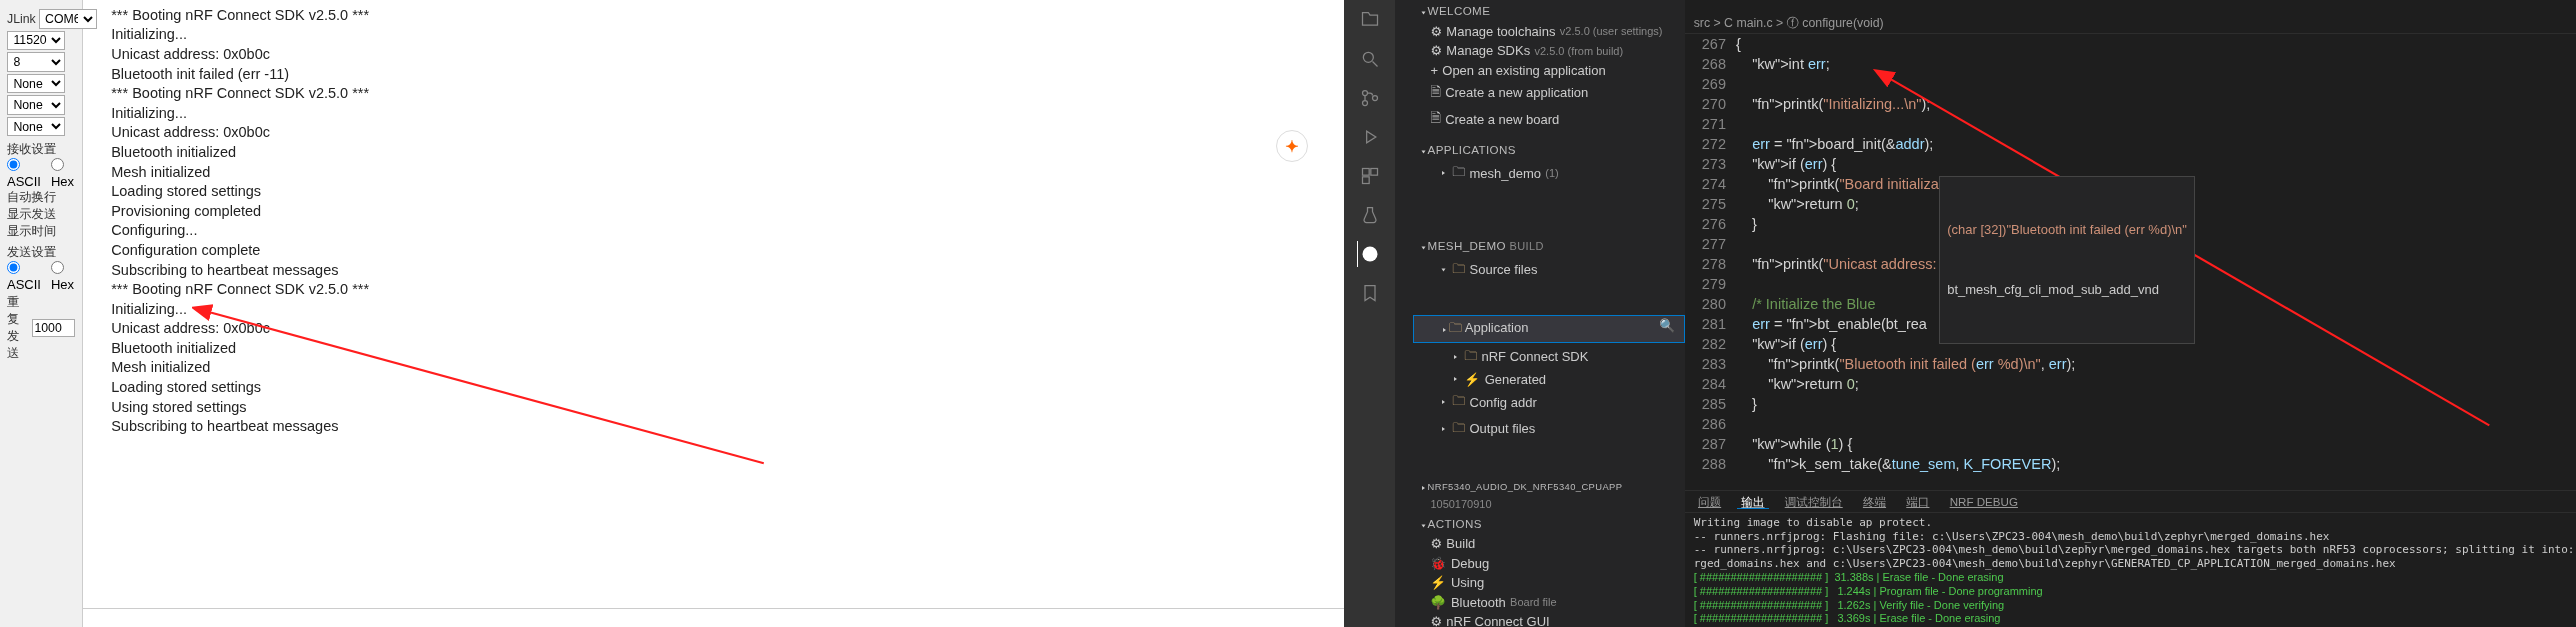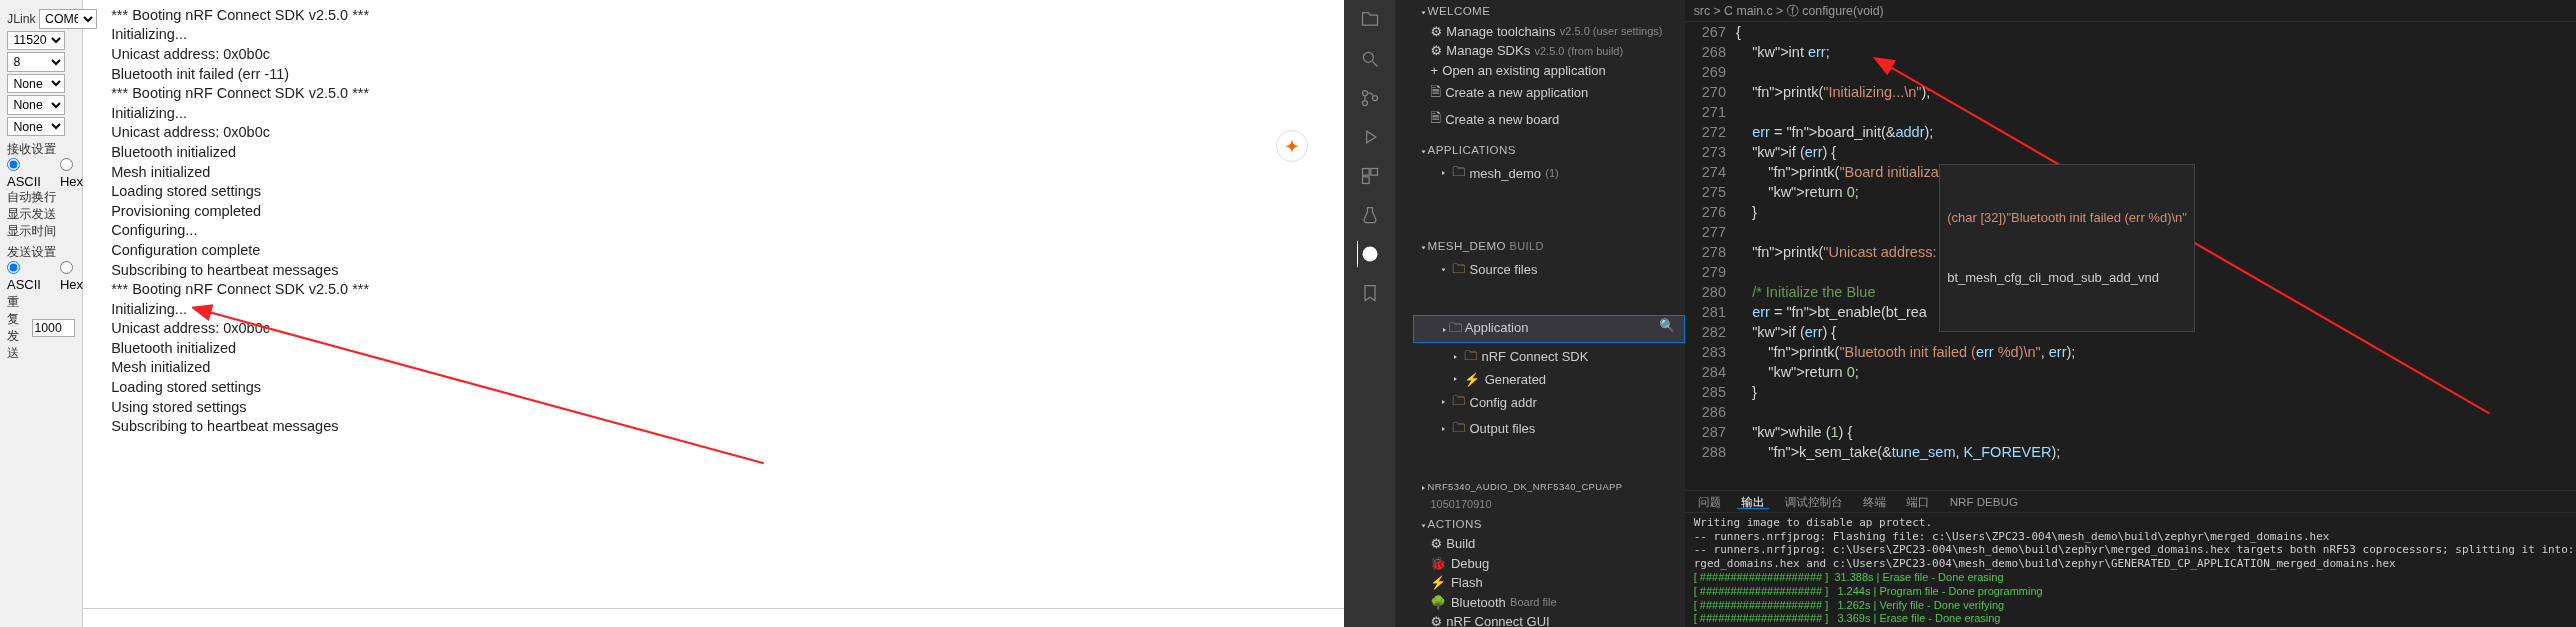--- a/index.html
+++ b/index.html
@@ -6,21 +6,21 @@
 body { width:2576px; height:628px; display:flex; background:#1e1e1e; overflow:hidden; position:relative; }
 
 
 .left-panel { width:1344px; height:628px; background:#fff; display:flex; }
 .left-sidebar { width:83px; background:#f0f0f0; border-right:0.7px solid #ccc; font-size:13px; padding:7px; }
 .left-sidebar .row { display:flex; align-items:center; margin:2.2px 0; gap:2.9px; }
 .left-sidebar select, .left-sidebar input { font-size:12.3px; border:0.7px solid #aaa; background:#fff; padding:0.7px 1.4px; }
 .left-sidebar select { width:58px; }
 .left-sidebar input[type=text]{ width:43px;}
 .left-sidebar .lbl { font-size:12.3px; color:#333; }
-.left-sidebar .radio-row { display:flex; gap:19px; align-items:center; }
+.left-sidebar .radio-row { display:flex; gap:10px; align-items:center; }
 .serial-body { flex:1; position:relative;padding-left:21px; }
 .serial-log { padding:5.8px 7.2px; font-size:14.5px; line-height:19.6px; color:#222; font-family:Arial,sans-serif; white-space:pre; }
 .serial-bottom { position:absolute; bottom:0; left:0; right:0; height:20px; border-top:0.7px solid #ccc; }
 .logo-circle { position:absolute; top:130px; right:36px; width:32px; height:32px; border:0.7px solid #ddd; border-radius:50%; display:flex; align-items:center; justify-content:center; color:#ff6600; font-weight:bold; font-size:16px; }
 .arrow1 { position:absolute; pointer-events:none; }
 
 
 .right-panel { width:1232px; height:628px; background:#1e1e1e; display:flex; flex-direction:column; color:#ccc; font-size:14.5px; }
 .activity-bar { width:51px; background:#333333; display:flex; flex-direction:column; align-items:center; padding-top:7.2px; gap:13px; }
 .activity-bar .aicon { width:26px; height:26px; display:flex; align-items:center; justify-content:center; color:#858585; cursor:pointer; }
@@ -31,29 +31,29 @@
 .side-explorer { width:290px; background:#252526; display:flex; flex-direction:column; font-size:13px; overflow:hidden;padding-left:18px;}
 .side-explorer .section-hdr { padding:4.3px 8.7px; color:#bbb; font-size:11.6px; text-transform:uppercase; letter-spacing:0.4px;}
 .side-explorer .item { padding:2.2px 8.7px 2.2px 17.4px; color:#ccc; cursor:pointer; display:flex; align-items:center; gap:4.3px;}
 .side-explorer .item.sub { padding-left:29px;}
 .side-explorer .item.sub2 { padding-left:41px;}
 .side-explorer .muted{ color:#888; font-size:11px;}
 .side-explorer .app-row { background:#37373d; border:0.7px solid #007acc; padding:2.2px 8.7px 2.2px 29px; display:flex; justify-content:space-between;margin-top:32px;}
 .side-explorer .app-row .search-ic{ color:#ccc;}
 .side-explorer .divider{ height:0.7px; background:#3c3c3c; margin:2.9px 0;}
 
-.editor-area { flex:1; display:flex; flex-direction:column; min-width:0;}
+.editor-area { flex:1; display:flex; flex-direction:column; min-width:0;margin-top:12px;}
 .crumbs { height:22px; background:#1e1e1e; color:#999; font-size:12.3px; padding:2.9px 8.7px; border-bottom:0.7px solid #2d2d2d;}
 .code-editor { flex:1; display:flex; font-family:Consolas,monospace; font-size:14.5px; line-height:20px; overflow:hidden; position:relative;}
 .gutter { width:51px; text-align:right; color:#858585; padding-right:10px; background:#1e1e1e;}
 .code-lines { flex:1; background:#1e1e1e; white-space:pre; color:#d4d4d4; position:relative;} .str{color:#ce9178;} .num{color:#b5cea8;} .cmt{color:#6a9955;} .var{color:#9cdcfe;}
 .hover-tip { position:absolute; top:142px; left:203px; background:#252526; border:0.7px solid #454545; padding:2.9px 7.2px; font-size:13px; color:#ccc; z-index:5;}
 
 .terminal-area { height:138px; background:#1e1e1e; border-top:0.7px solid #2d2d2d; display:flex; flex-direction:column;}
-.term-tabs { height:22px; display:flex; gap:11.6px; padding:2.9px 8.7px; font-size:11.6px; color:#999; border-bottom:0.7px solid #2d2d2d;}
+.term-tabs { height:22px; display:flex; gap:11.6px; padding:2.9px 8.7px; font-size:11.6px; color:#999; border-bottom:0.7px solid #2d2d2d;text-decoration:underline;}
 .term-tabs .tab{cursor:pointer;padding:1.4px 4.3px;}
 .term-tabs .tab.active{color:#fff; border-bottom:0.7px solid #007acc;}
 .term-body { flex:1; padding:2.9px 8.7px; font-family:Consolas,monospace; font-size:11px; line-height:13.8px; color:#ccc; overflow:hidden; white-space:pre;}
 .term-body .ok{color:#4ec94e;}
 
 .arrow2 { position:absolute; pointer-events:none; }
 .chev{display:inline-block;width:0;height:0;border-left:3.6px solid #ccc;border-top:2.9px solid transparent;border-bottom:2.9px solid transparent;margin-right:2.9px;}
 .chev.down{transform:rotate(90deg);}
 .folder-ic{color:#dcb67a;}
 .gear-ic{color:#ccc;}
@@ -233,21 +233,21 @@
           <span class="folder-ic">🗀</span> 
           <span>Output files</span>
         </div>
     <div style="flex:0 0 29px"></div>
     <div class="divider"></div>
     <div class="section-hdr" style="font-size:9.4px"><span class="chev"></span><span>NRF5340_AUDIO_DK_NRF5340_CPUAPP</span></div>
     <div class="item muted">1050170910</div>
     <div class="section-hdr"><span class="chev down"></span><span>ACTIONS</span></div>
     <div class="item">⚙ <span>Build</span></div>
     <div class="item">🐞 <span>Debug</span></div>
-    <div class="item">⚡ <span>Flash</span></div>
+    <div class="item">⚡ <span>Using</span></div>
     <div class="item">🌳 <span>Bluetooth</span> <span class="muted">Board file</span></div>
     <div class="item">⚙ <span>nRF Connect GUI</span></div>
     <div class="item">📊 <span>Memory report</span></div>
     <div class="divider"></div>
 
   </div>
 
   <div class="editor-area">
     <div class="crumbs">src &gt; C main.c &gt; ⓕ configure(void)</div>
     <div class="code-editor">

